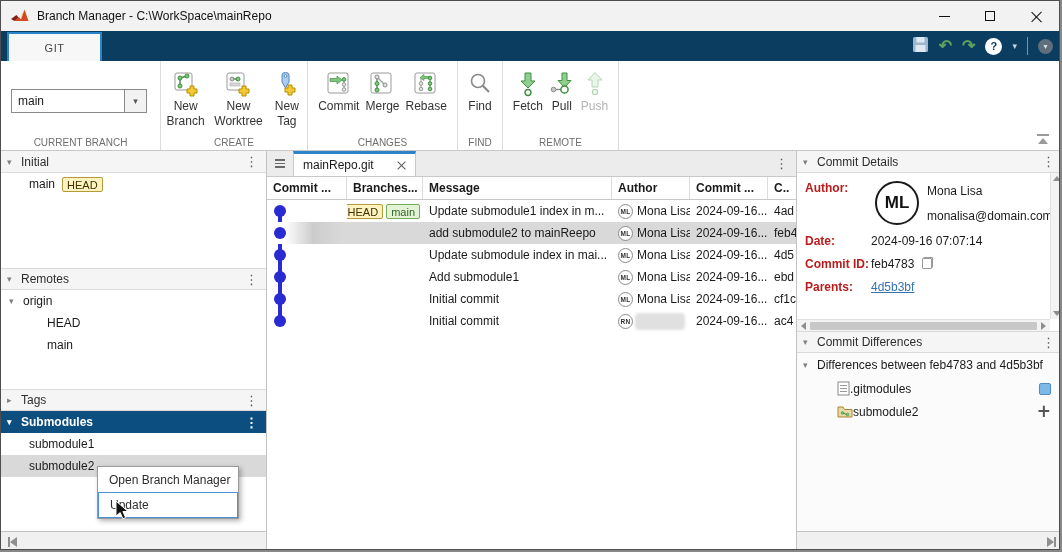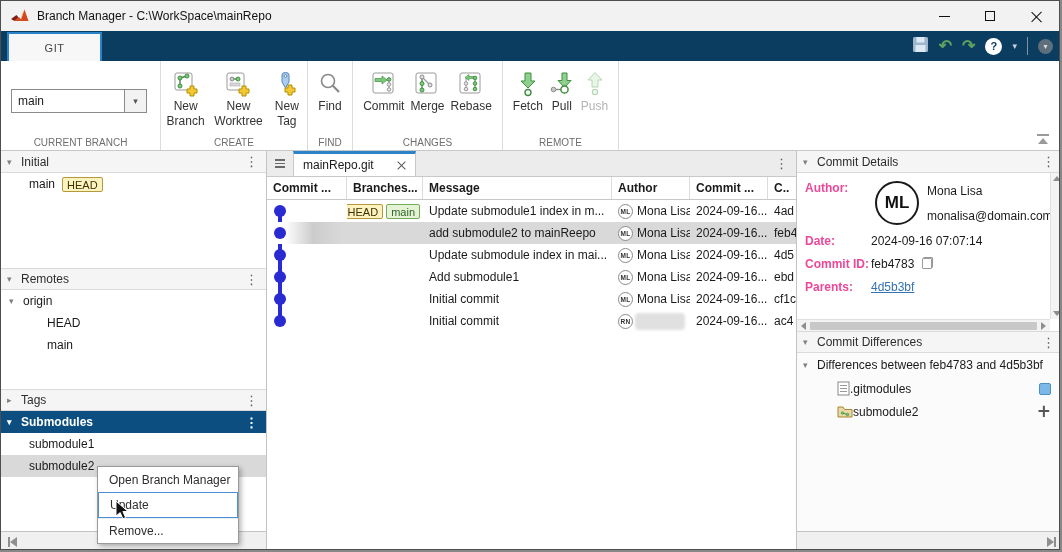--- a/index.html
+++ b/index.html
@@ -134,21 +134,21 @@
               align-items:center; justify-content:center; margin-right:4px; letter-spacing:.2px; }
   .redact { width:46px; height:13px; background:#e0e0e0; box-shadow:0 0 3px 2px #e0e0e0; border-radius:2px; }
   .center-fill { flex:1; background:#fff; }
 
   
   .right-panel { left:795px; width:267px; border-left:1px solid #c3c3c3; background:#fbfbfb; }
   .details-body { height:158px; position:relative; background:#fff; flex:none; overflow:hidden; }
   .details-content { position:absolute; left:0; top:0; right:13px; bottom:12px; padding:8px 0 0 8px;
                      overflow:hidden; }
   .d-row { display:flex; margin-bottom:9px; align-items:flex-start; }
-  .d-label { width:66px; flex:none; font-weight:bold; color:#ec4899; }
+  .d-label { width:66px; flex:none; font-weight:bold; color:#b91c1c; }
   .avatar-b { flex:none; width:44px; height:44px; border-radius:50%; border:2.5px solid #1a1a1a;
               color:#111; font-weight:bold; font-size:17px; display:flex; align-items:center;
               justify-content:center; margin:0 8px 0 4px; background:#fff; }
   .author-texts { overflow:hidden; white-space:nowrap; }
   .author-name { margin-top:3px; } .author-email { margin-top:11px; }
   .copy-icon { position:relative; width:11px; height:12px; margin-left:8px; display:inline-block; }
   .copy-icon::before { content:''; position:absolute; right:0; top:0; width:8px; height:9px;
       border:1.2px solid #9a9a9a; background:#fff; border-radius:1px; }
   .copy-icon::after { content:''; position:absolute; left:0; bottom:0; width:8px; height:9px;
       border:1.2px solid #9a9a9a; background:#fff; border-radius:1px; }
@@ -275,33 +275,20 @@
             <path d="M8 4 Q8 1.5 11.5 1.5 Q15 1.5 15 4 L15 11 L11.5 17 L8 11 Z" fill="#aacdee" stroke="#5588bb"></path>
             <circle cx="11.5" cy="5" r="1.4" fill="#fff" stroke="#5588bb"></circle>
             <path d="M14 14h4v3h3v4h-3v3h-4v-3h-3v-4h3z" fill="#f5c833" stroke="#b38f00"></path>
           </svg>
         </span>
         <span class="tlabel">New Tag</span>
       </div>
       <div class="tgroup-label">CREATE</div>
     </div>
 
-    <div class="tgroup g-find">
-      <div class="tbtn">
-        <span class="ticon">
-          <svg width="26" height="26" viewBox="0 0 26 26">
-            <circle cx="11" cy="10" r="6.5" fill="#fff" stroke="#8a8a8a" stroke-width="1.6"></circle>
-            <line x1="15.8" y1="14.8" x2="22" y2="21" stroke="#8a8a8a" stroke-width="2.2"></line>
-          </svg>
-        </span>
-        <span class="tlabel">Find</span>
-      </div>
-      <div class="tgroup-label">FIND</div>
-    </div>
-
     <div class="tgroup g-changes">
       <div class="tbtn">
         <span class="ticon">
           <svg width="26" height="26" viewBox="0 0 26 26">
             <rect x="2" y="2" width="20" height="20" rx="2" fill="#fff" stroke="#9a9a9a"></rect>
             <path d="M4 7.5 h7 v-2.5 l5 4 -5 4 v-2.5 h-7 z" fill="#7ec87e" stroke="#3f8f3f" stroke-width=".7"></path>
             <line x1="18" y1="6" x2="18" y2="19" stroke="#9a9a9a"></line>
             <circle cx="18" cy="8.5" r="1.8" fill="#7ec87e" stroke="#3f8f3f"></circle>
             <circle cx="18" cy="13.5" r="1.8" fill="#e2e2e2" stroke="#9a9a9a"></circle>
             <circle cx="18" cy="18.5" r="1.8" fill="#e2e2e2" stroke="#9a9a9a"></circle>
@@ -333,20 +320,33 @@
             <circle cx="8" cy="12.5" r="1.8" fill="#e2e2e2" stroke="#9a9a9a"></circle>
             <circle cx="8" cy="18" r="1.8" fill="#e2e2e2" stroke="#9a9a9a"></circle>
             <circle cx="17" cy="7" r="1.8" fill="#7ec87e" stroke="#3f8f3f"></circle>
             <circle cx="17" cy="12.5" r="1.8" fill="#7ec87e" stroke="#3f8f3f"></circle>
             <circle cx="17" cy="18" r="1.8" fill="#7ec87e" stroke="#3f8f3f"></circle>
           </svg>
         </span>
         <span class="tlabel">Rebase</span>
       </div>
       <div class="tgroup-label">CHANGES</div>
+    </div>
+
+    <div class="tgroup g-find">
+      <div class="tbtn">
+        <span class="ticon">
+          <svg width="26" height="26" viewBox="0 0 26 26">
+            <circle cx="11" cy="10" r="6.5" fill="#fff" stroke="#8a8a8a" stroke-width="1.6"></circle>
+            <line x1="15.8" y1="14.8" x2="22" y2="21" stroke="#8a8a8a" stroke-width="2.2"></line>
+          </svg>
+        </span>
+        <span class="tlabel">Find</span>
+      </div>
+      <div class="tgroup-label">FIND</div>
     </div>
 
     <div class="tgroup g-remote">
       <div class="tbtn">
         <span class="ticon">
           <svg width="26" height="26" viewBox="0 0 26 26">
             <path d="M10 2 h6 v8 h4 l-7 7 -7 -7 h4 z" fill="#8fd08f" stroke="#3f8f3f"></path>
             <circle cx="13" cy="21.5" r="3" fill="#fff" stroke="#3f8f3f" stroke-width="1.4"></circle>
           </svg>
         </span>
@@ -635,21 +635,20 @@
       <span class="skip-right">
         <span class="tri-right"></span>
           <span class="skip-bar"></span>
       </span>
     </div>
   </div>
 
   <div class="context-menu">
     <div class="ctx-item">Open Branch Manager</div>
     <div class="ctx-item highlight">Update</div>
-    <div class="ctx-item">Remove...</div>
   </div>
 
   <div class="cursor">
     <svg width="15" height="21" viewBox="0 0 15 21">
       <path d="M1 1 L1 16 L5.2 12.6 L7.9 18.8 L10.6 17.6 L7.9 11.5 L13 11.5 Z" fill="#111" stroke="#fff" stroke-width="1"></path>
     </svg>
   </div>
 
 </div>
 

